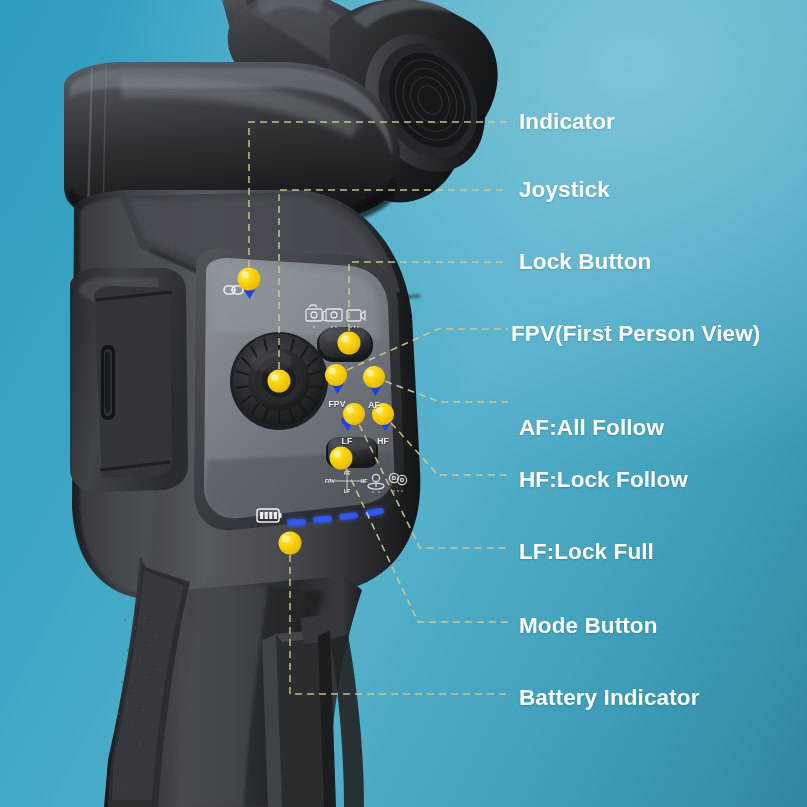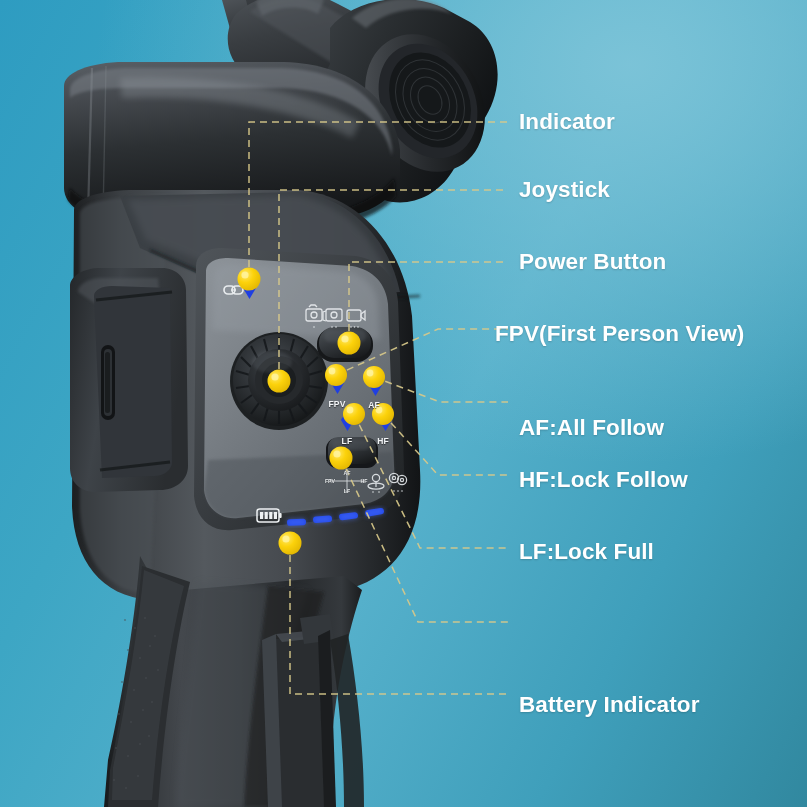--- a/index.html
+++ b/index.html
@@ -518,20 +518,21 @@
   <div class="ledtext" style="left:347px;top:441px;">LF</div>
   <div class="ledtext" style="left:383px;top:441px;">HF</div>
 
   <div class="modetext" style="left:347px;top:473px;">AF</div>
   <div class="modetext" style="left:330px;top:481px;">FPV</div>
   <div class="modetext" style="left:364px;top:481px;">HF</div>
   <div class="modetext" style="left:347px;top:491px;">LF</div>
 
   <div class="label" style="left:519px;top:122px;">Indicator</div>
   <div class="label" style="left:519px;top:190px;">Joystick</div>
-  <div class="label" style="left:519px;top:262px;">Power Button</div>
-  <div class="label" style="left:495px;top:334px;">FPV(First Person View)</div>
+  <div class="label" style="left:519px;top:262px;">Lock Button</div>
+  <div class="label" style="left:511px;top:334px;">FPV(First Person View)</div>
   <div class="label" style="left:519px;top:407px;margin-top:21px;">AF:All Follow</div>
   <div class="label" style="left:519px;top:480px;">HF:Lock Follow</div>
   <div class="label" style="left:519px;top:552px;">LF:Lock Full</div>
-  <div class="label" style="left:519px;top:698px;margin-top:7px;">Battery Indicator</div>
+  <div class="label" style="left:519px;top:626px;">Mode Button</div>
+  <div class="label" style="left:519px;top:698px;">Battery Indicator</div>
 
 </div>
 
 </body></html>

